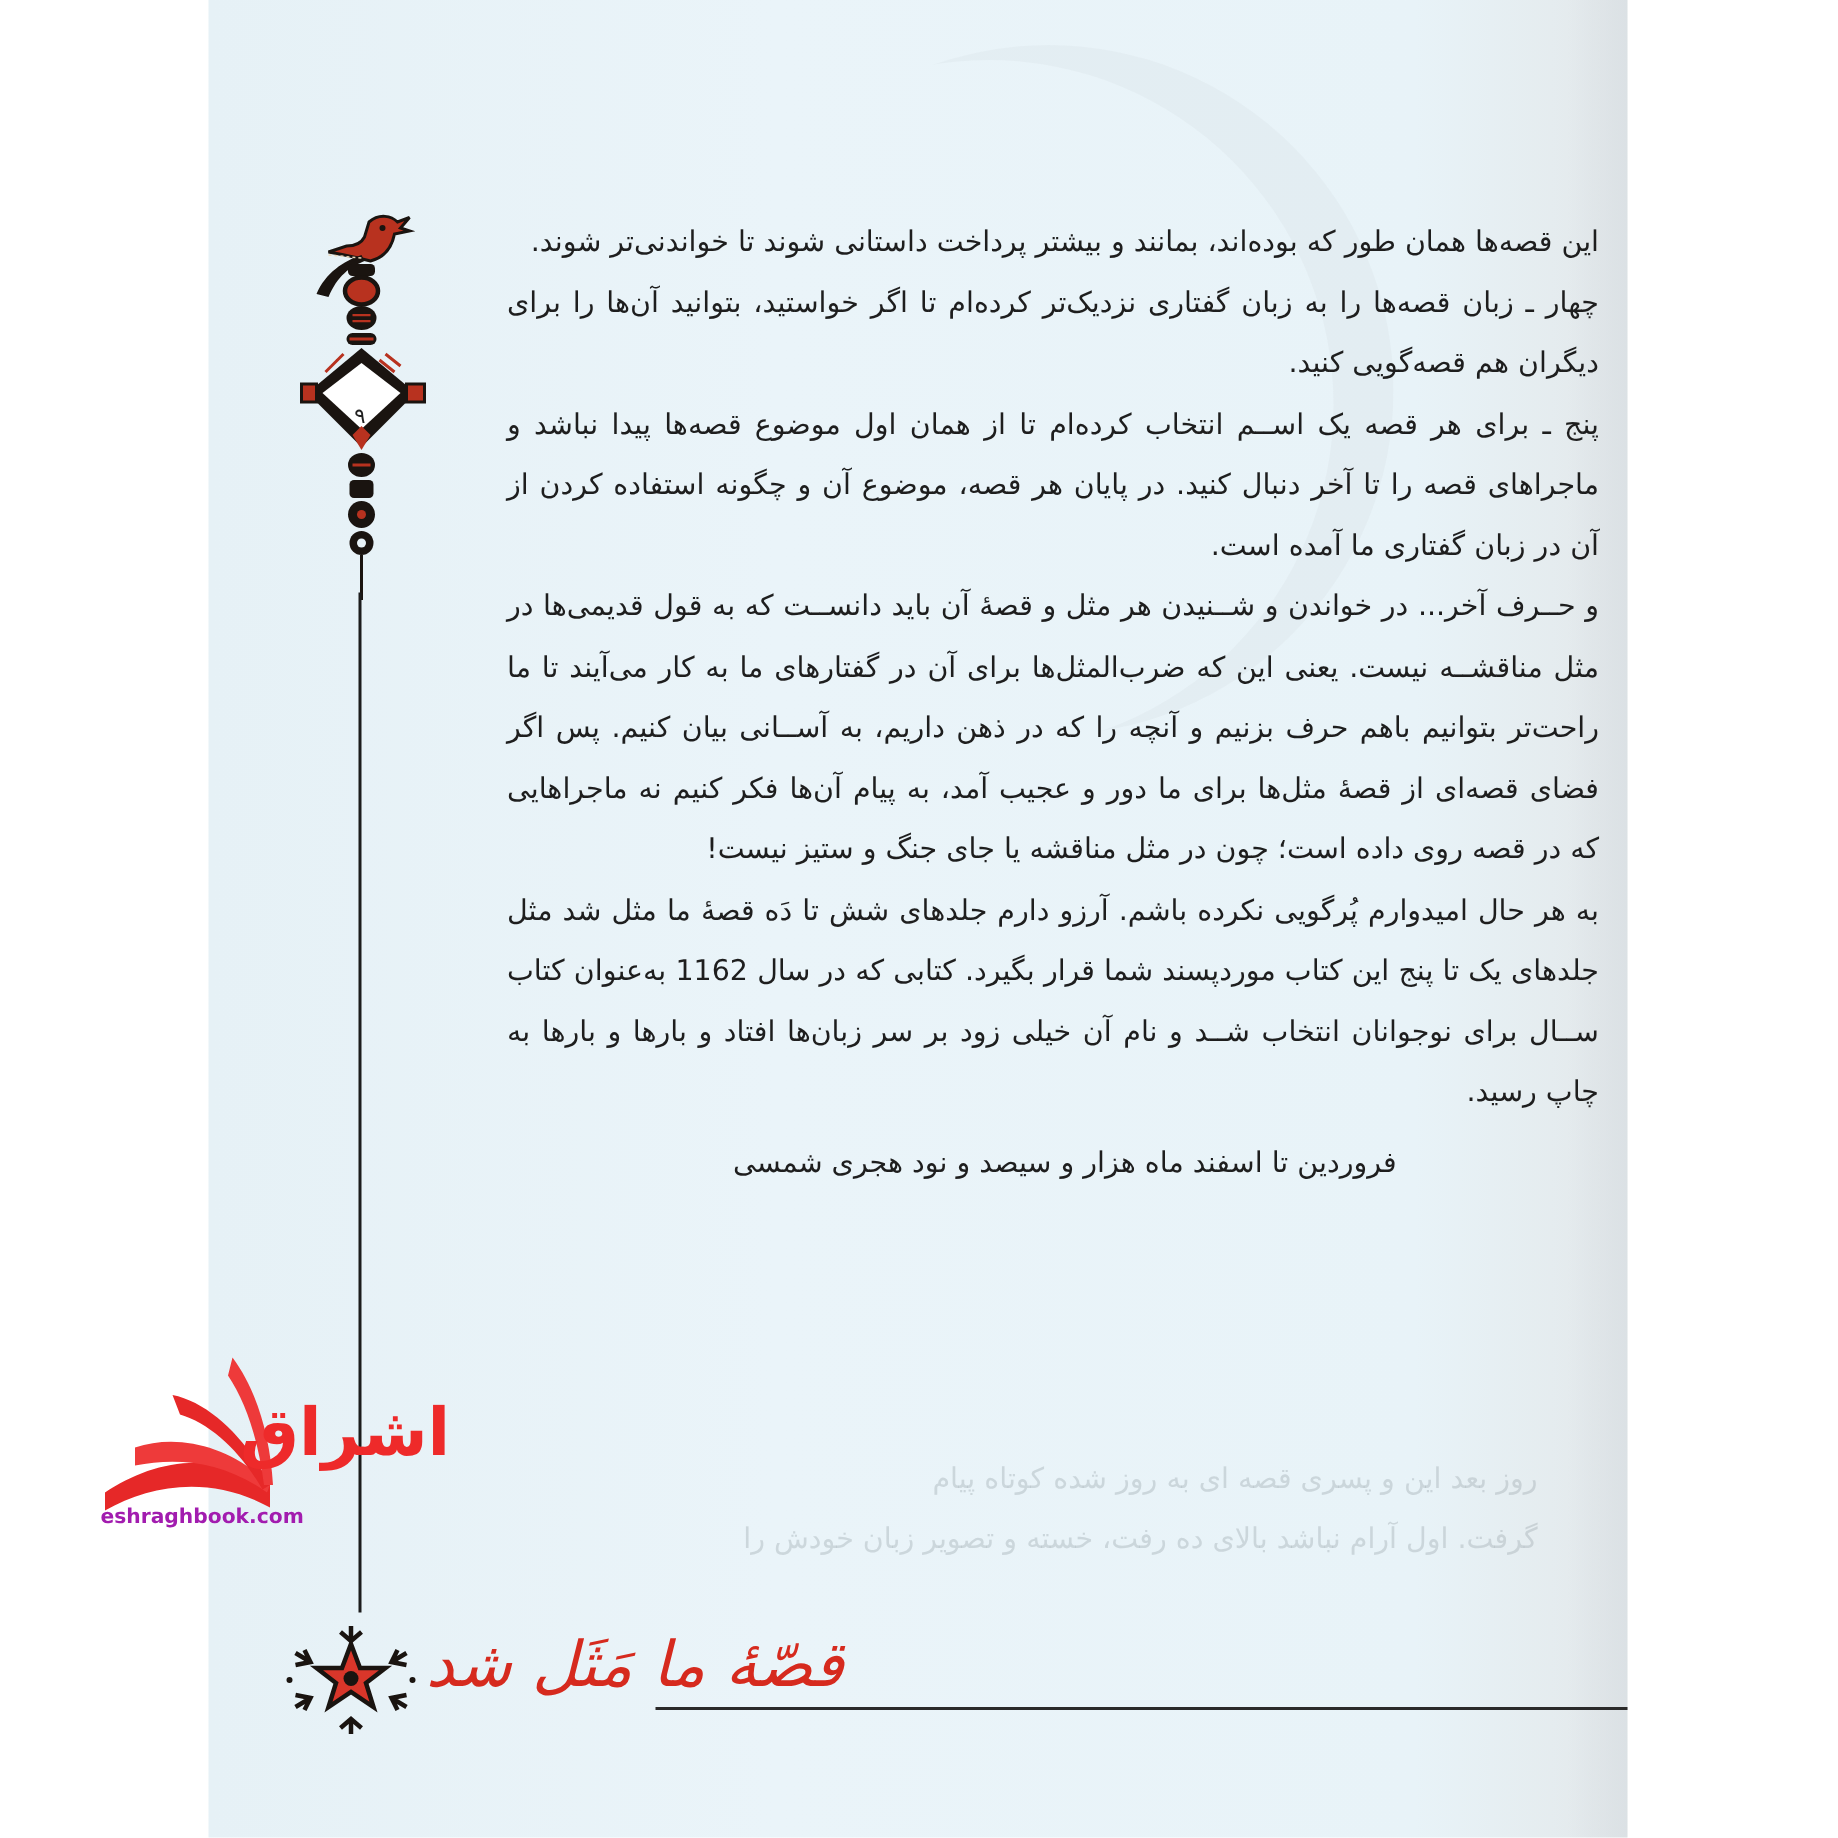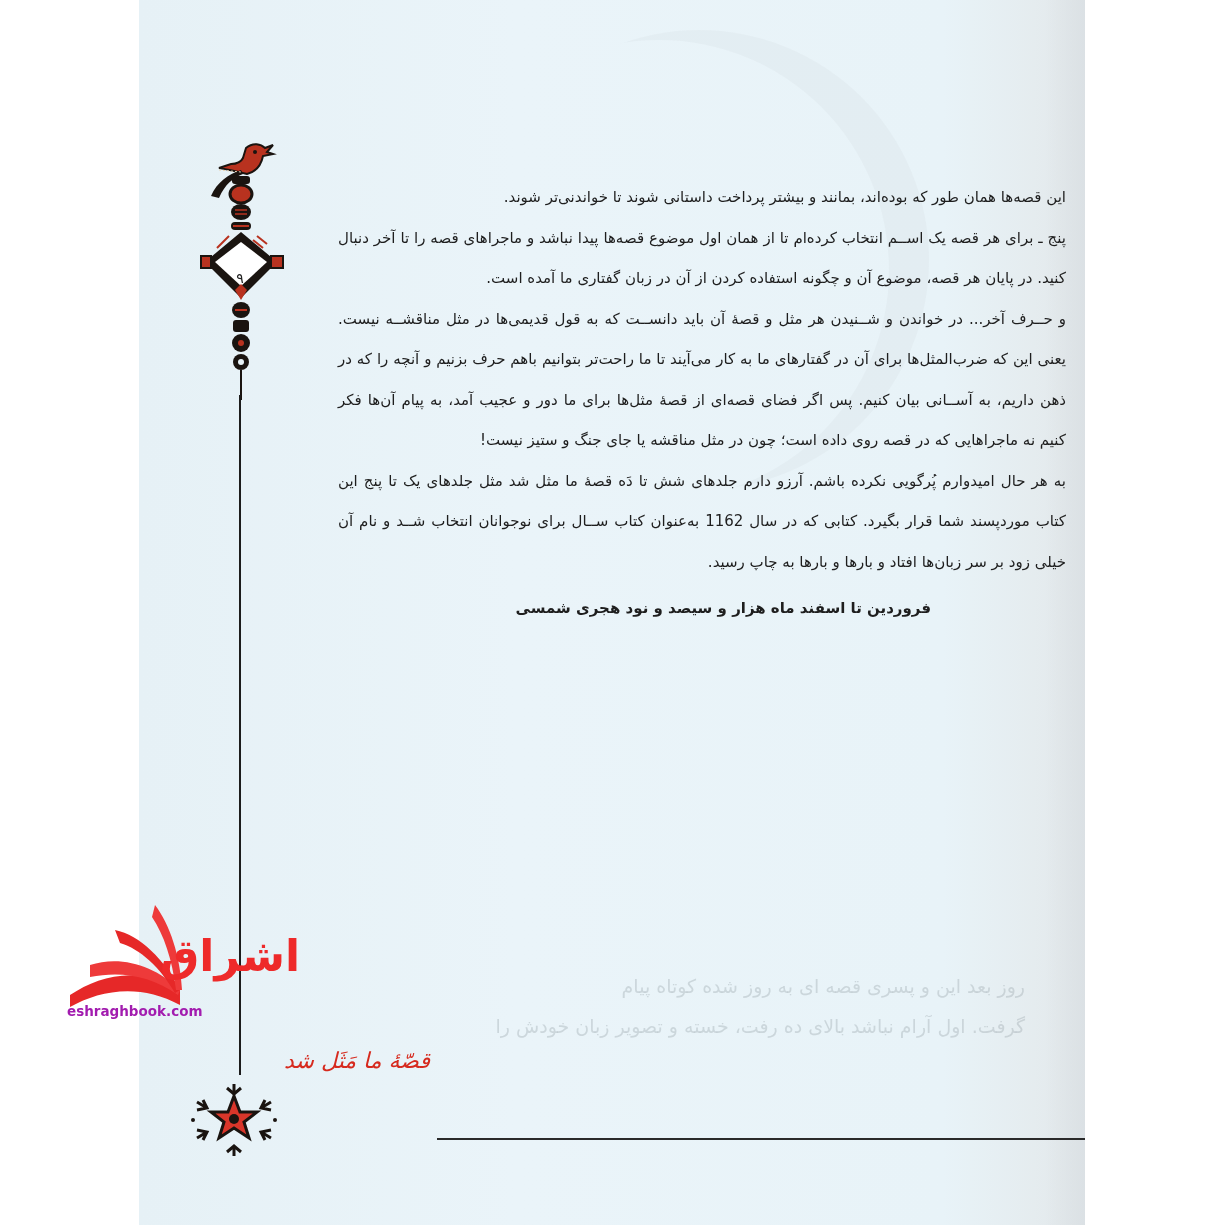--- a/index.html
+++ b/index.html
@@ -49,29 +49,28 @@
     .text-block {
       position: absolute;
       left: 199px;   
       top: 141px;
       width: 728px;
       direction: rtl;
       text-align: justify;
       text-align-last: right;
       color: #1e1e1e;
       font-family: "DejaVu Sans", sans-serif;
-      font-size: 15px;
+      font-size: 19px;
       line-height: 40.5px;
-      margin-top: 36px;
     }
     .text-block p {
       margin: 0;
     }
     .signature {
-      font-weight: bold;
+      font-weight: normal;
       margin-top: 6px !important;
       text-align: right;
       padding-right: 135px;
     }
     .vline {
       position: absolute;
       left: 100px;  
       top: 395px;
       width: 2px;
       height: 680px;
@@ -97,25 +96,25 @@
     .footer-star {
       position: absolute;
       left: 50px;
       top: 1080px;
       width: 90px;
       height: 80px;
     }
     .footer-title {
       position: absolute;
       left: 145px;
-      top: 1048px;
+      top: 1085px;
       direction: rtl;
       font-family: "DejaVu Serif", serif;
       font-style: italic;
-      font-size: 22px;
+      font-size: 42px;
       color: #d62a1e;
       white-space: nowrap;
     }
     .footer-line {
       position: absolute;
       left: 298px;
       top: 1138px;
       width: 650px;
       height: 2px;
       background: #2a2a2a;
@@ -188,20 +187,21 @@
     <circle cx="50" cy="222" r="8" fill="#1a1410"></circle>
     <circle cx="50" cy="222" r="3" fill="#e8f3f8"></circle>
     <path d="M50 230 L50 260" stroke="#1a1410" stroke-width="2"></path>
   </svg>
   <div class="page-number">۹</div>
 
   <div class="vline"></div>
 
   <div class="text-block">
     <p>این قصه‌ها همان طور که بوده‌اند، بمانند و بیشتر پرداخت داستانی شوند تا خواندنی‌تر شوند.</p>
+    <p>چهار ـ زبان قصه‌ها را به زبان گفتاری نزدیک‌تر کرده‌ام تا اگر خواستید، بتوانید آن‌ها را برای دیگران هم قصه‌گویی کنید.</p>
     <p>پنج ـ برای هر قصه یک اســم انتخاب کرده‌ام تا از همان اول موضوع قصه‌ها پیدا نباشد و ماجراهای قصه را تا آخر دنبال کنید. در پایان هر قصه، موضوع آن و چگونه استفاده کردن از آن در زبان گفتاری ما آمده است.</p>
     <p>و حــرف آخر... در خواندن و شــنیدن هر مثل و قصهٔ آن باید دانســت که به قول قدیمی‌ها در مثل مناقشــه نیست. یعنی این که ضرب‌المثل‌ها برای آن در گفتارهای ما به کار می‌آیند تا ما راحت‌تر بتوانیم باهم حرف بزنیم و آنچه را که در ذهن داریم، به آســانی بیان کنیم. پس اگر فضای قصه‌ای از قصهٔ مثل‌ها برای ما دور و عجیب آمد، به پیام آن‌ها فکر کنیم نه ماجراهایی که در قصه روی داده است؛ چون در مثل مناقشه یا جای جنگ و ستیز نیست!</p>
     <p>به هر حال امیدوارم پُرگویی نکرده باشم. آرزو دارم جلدهای شش تا دَه قصهٔ ما مثل شد مثل جلدهای یک تا پنج این کتاب موردپسند شما قرار بگیرد. کتابی که در سال 1162 به‌عنوان کتاب ســال برای نوجوانان انتخاب شــد و نام آن خیلی زود بر سر زبان‌ها افتاد و بارها و بارها به چاپ رسید.</p>
     <p class="signature">فروردین تا اسفند ماه هزار و سیصد و نود هجری شمسی</p>
   </div>
 
   <svg class="footer-star" viewBox="0 0 90 80">
     <g stroke="#1a1410" stroke-width="3" fill="none">
       <path d="M45 4 L45 14 M38 8 L45 14 L52 8"></path>
       <path d="M45 76 L45 66 M38 72 L45 66 L52 72"></path>

